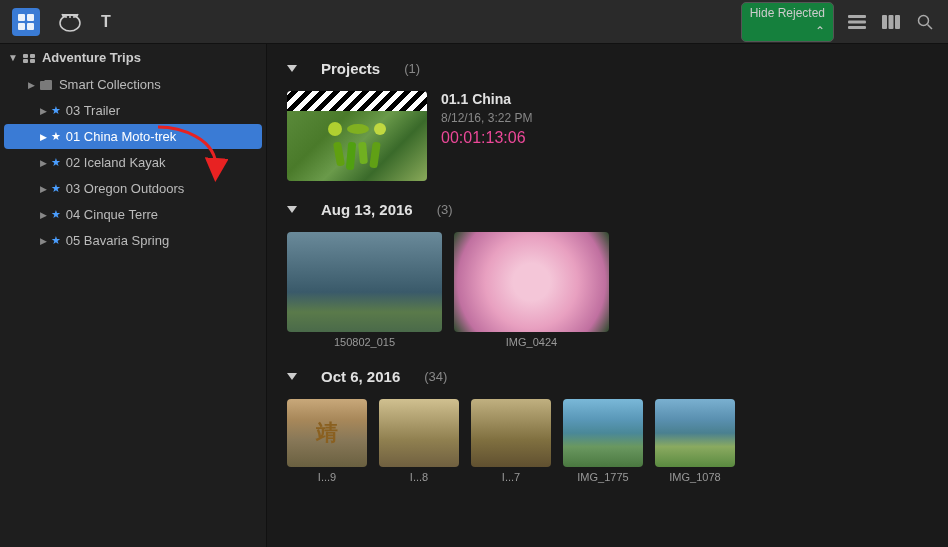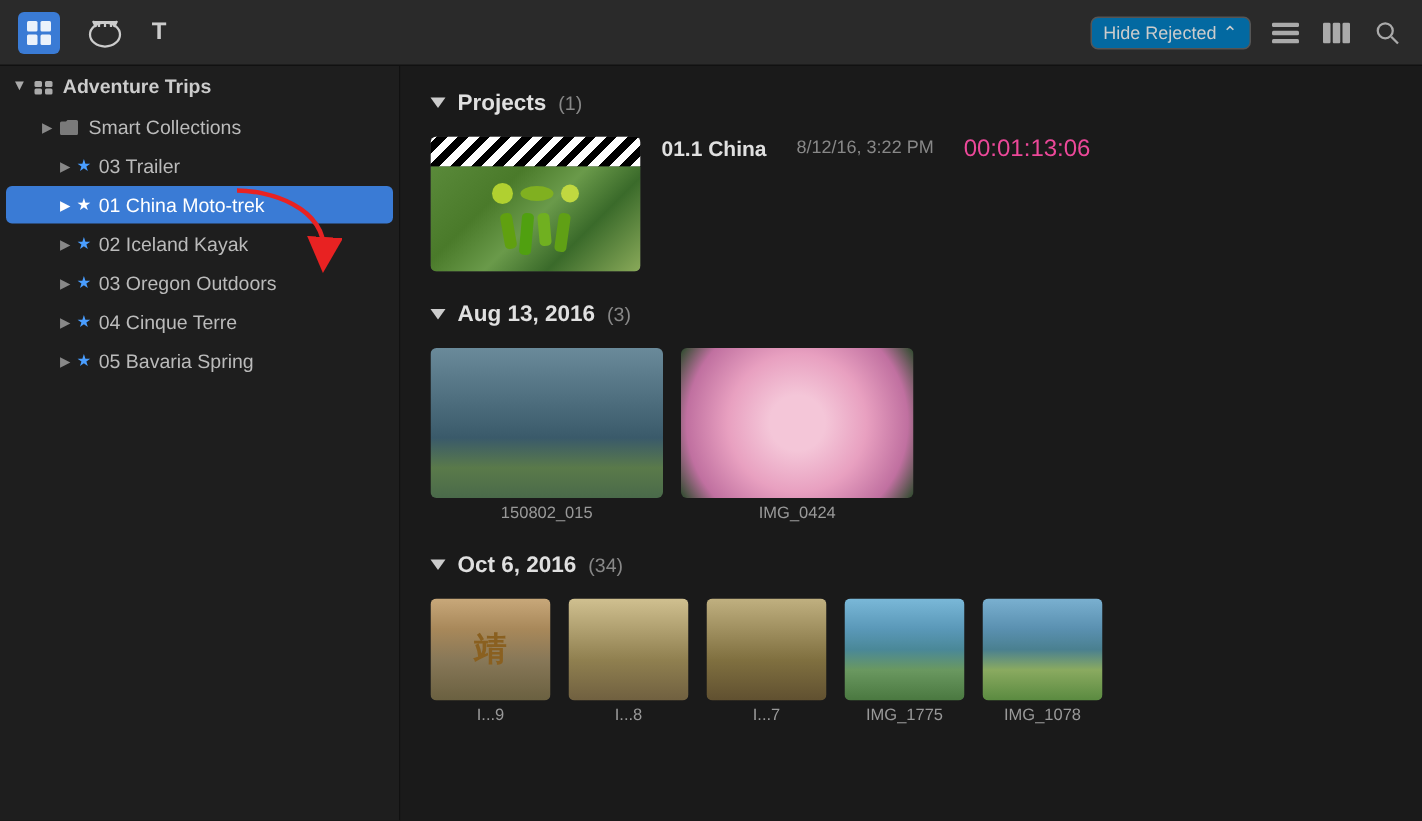--- a/index.html
+++ b/index.html
@@ -47,27 +47,28 @@
     }
     .toolbar-right {
       display: flex;
       align-items: center;
       gap: 12px;
     }
     .hide-rejected-btn {
       display: flex;
       align-items: flex-end;
       gap: 4px;
-      background: #0369a1;
+      background: #15803d;
       border: 1px solid #555;
       border-radius: 5px;
       padding: 3px 8px;
       color: #ccc;
       font-size: 12px;
       cursor: pointer;
+      flex-direction: column;
     }
     .toolbar-view-icon {
       width: 22px;
       height: 22px;
       display: flex;
       align-items: center;
       justify-content: center;
       color: #aaa;
       cursor: pointer;
       font-size: 16px;
@@ -143,21 +144,21 @@
       padding: 16px 20px;
     }
     .content-area::-webkit-scrollbar { width: 8px; }
     .content-area::-webkit-scrollbar-track { background: #1a1a1a; }
     .content-area::-webkit-scrollbar-thumb { background: #444; border-radius: 4px; }
 
     
     .section-header {
       display: flex;
       align-items: center;
-      gap: 8px;
+      gap: 24px;
       margin-bottom: 14px;
       cursor: pointer;
     }
     .section-header .section-title {
       font-size: 15px;
       font-weight: 700;
       color: #e0e0e0;
     }
     .section-header .section-count {
       font-size: 13px;
@@ -176,22 +177,22 @@
       width: 140px;
       height: 90px;
       background: #333;
       border-radius: 4px;
       overflow: hidden;
       flex-shrink: 0;
       position: relative;
     }
     .project-meta {
       display: flex;
-      flex-direction: row;
-      gap: 20px;
+      flex-direction: column;
+      gap: 4px;
     }
     .project-name {
       font-size: 14px;
       font-weight: 600;
       color: #e0e0e0;
     }
     .project-date {
       font-size: 12px;
       color: #888;
     }

